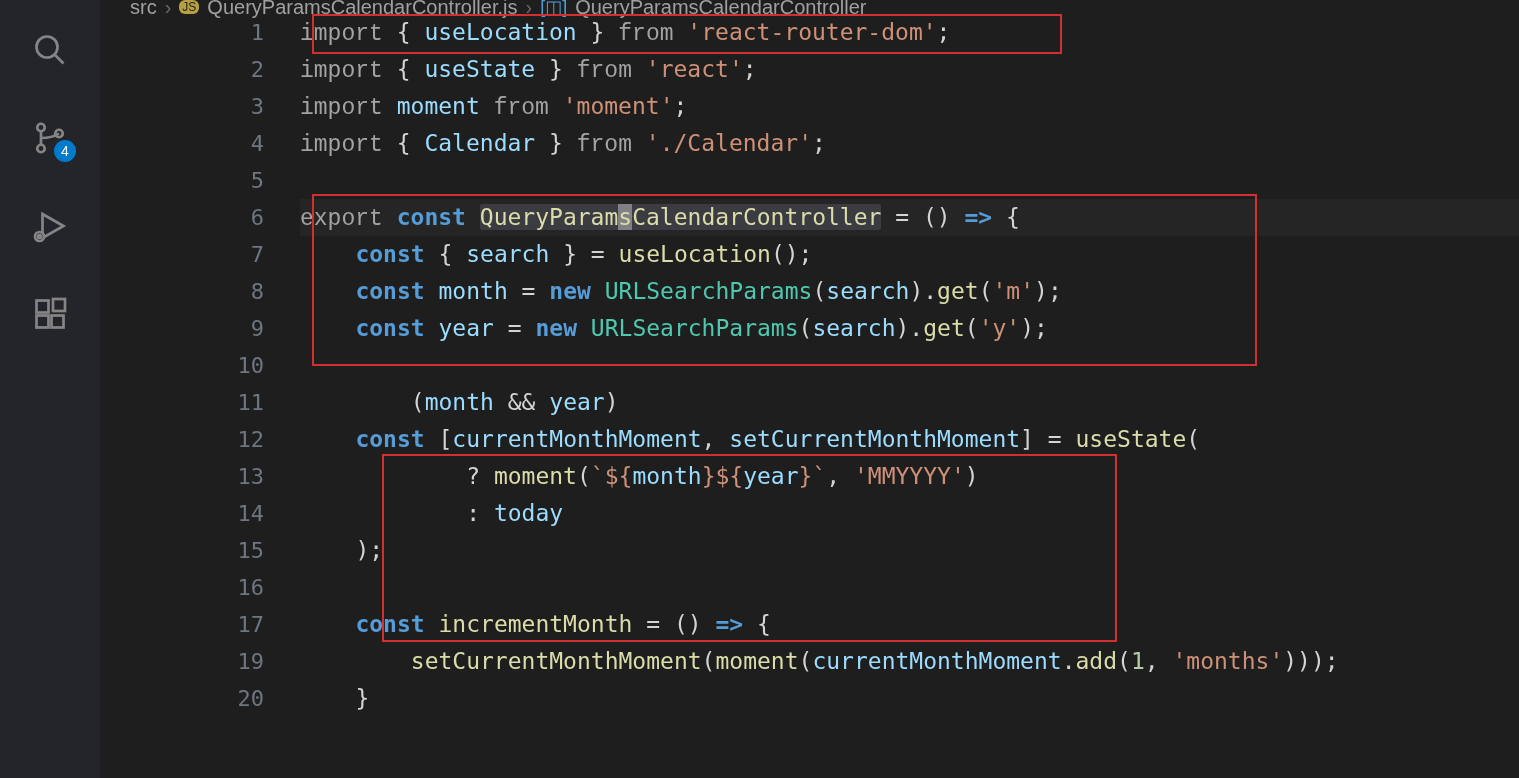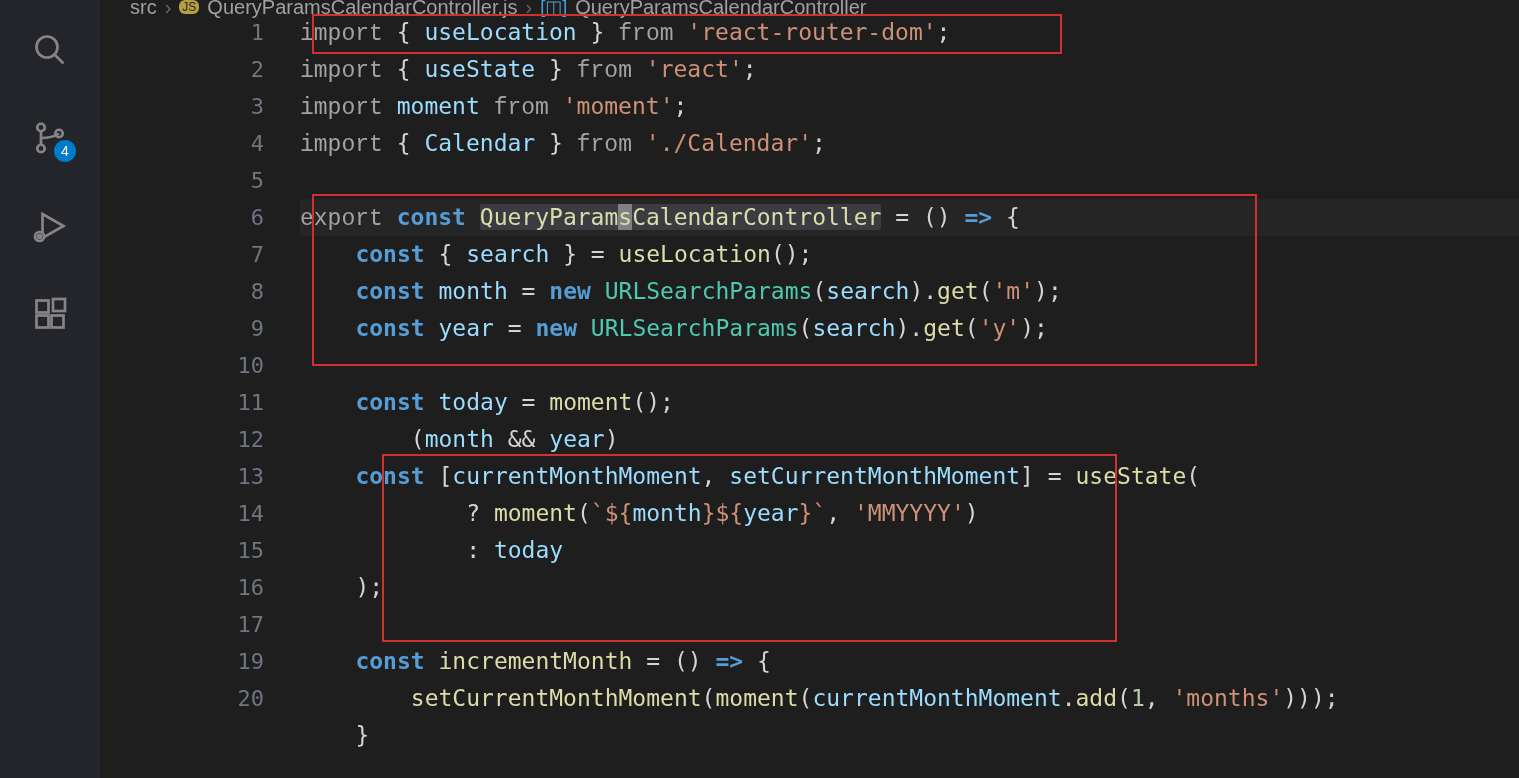--- a/index.html
+++ b/index.html
@@ -184,21 +184,20 @@
       <div class="line"><span class="tok-kw">import</span> <span class="tok-punc">{ </span><span class="tok-var">useLocation</span><span class="tok-punc"> }</span> <span class="tok-kw">from</span> <span class="tok-str">'react-router-dom'</span><span class="tok-punc">;</span></div>
       <div class="line"><span class="tok-kw">import</span> <span class="tok-punc">{ </span><span class="tok-var">useState</span><span class="tok-punc"> }</span> <span class="tok-kw">from</span> <span class="tok-str">'react'</span><span class="tok-punc">;</span></div>
       <div class="line"><span class="tok-kw">import</span> <span class="tok-var">moment</span> <span class="tok-kw">from</span> <span class="tok-str">'moment'</span><span class="tok-punc">;</span></div>
       <div class="line"><span class="tok-kw">import</span> <span class="tok-punc">{ </span><span class="tok-var">Calendar</span><span class="tok-punc"> }</span> <span class="tok-kw">from</span> <span class="tok-str">'./Calendar'</span><span class="tok-punc">;</span></div>
       <div class="line"></div>
       <div class="line current-line"><span class="tok-kw">export</span> <span class="tok-const">const</span> <span class="tok-def highlight-sym"><span>QueryParam</span><span class="cursor-hl">s</span><span>CalendarController</span></span><span class="tok-punc"> = () </span><span class="tok-const">=&gt;</span><span class="tok-punc"> {</span></div>
       <div class="line">    <span class="tok-const">const</span> <span class="tok-punc">{ </span><span class="tok-var">search</span><span class="tok-punc"> }</span><span class="tok-punc"> = </span><span class="tok-func">useLocation</span><span class="tok-punc">();</span></div>
       <div class="line">    <span class="tok-const">const</span> <span class="tok-var">month</span><span class="tok-punc"> = </span><span class="tok-const">new</span> <span class="tok-type">URLSearchParams</span><span class="tok-punc">(</span><span class="tok-var">search</span><span class="tok-punc">).</span><span class="tok-func">get</span><span class="tok-punc">(</span><span class="tok-str">'m'</span><span class="tok-punc">);</span></div>
       <div class="line">    <span class="tok-const">const</span> <span class="tok-var">year</span><span class="tok-punc"> = </span><span class="tok-const">new</span> <span class="tok-type">URLSearchParams</span><span class="tok-punc">(</span><span class="tok-var">search</span><span class="tok-punc">).</span><span class="tok-func">get</span><span class="tok-punc">(</span><span class="tok-str">'y'</span><span class="tok-punc">);</span></div>
       <div class="line"></div>
-      <div class="line">    <span class="tok-const">const</span> <span class="tok-var">today</span><span class="tok-punc"> = </span><span class="tok-func">moment</span><span class="tok-punc">();</span></div>
       <div class="line">        <span class="tok-punc">(</span><span class="tok-var">month</span><span class="tok-op"> &amp;&amp; </span><span class="tok-var">year</span><span class="tok-punc">)</span></div>
       <div class="line">    <span class="tok-const">const</span> <span class="tok-punc">[</span><span class="tok-var">currentMonthMoment</span><span class="tok-punc">, </span><span class="tok-var">setCurrentMonthMoment</span><span class="tok-punc">]</span><span class="tok-punc"> = </span><span class="tok-func">useState</span><span class="tok-punc">(</span></div>
       <div class="line">            <span class="tok-punc">? </span><span class="tok-func">moment</span><span class="tok-punc">(</span><span class="tok-str">`${</span><span class="tok-var">month</span><span class="tok-str">}${</span><span class="tok-var">year</span><span class="tok-str">}`</span><span class="tok-punc">, </span><span class="tok-str">'MMYYYY'</span><span class="tok-punc">)</span></div>
       <div class="line">            <span class="tok-punc">: </span><span class="tok-var">today</span></div>
       <div class="line">    <span class="tok-punc">);</span></div>
       <div class="line"></div>
       <div class="line">    <span class="tok-const">const</span> <span class="tok-func">incrementMonth</span><span class="tok-punc"> = () </span><span class="tok-const">=&gt;</span><span class="tok-punc"> {</span></div>
       <div class="line">        <span class="tok-func">setCurrentMonthMoment</span><span class="tok-punc">(</span><span class="tok-func">moment</span><span class="tok-punc">(</span><span class="tok-var">currentMonthMoment</span><span class="tok-punc">.</span><span class="tok-func">add</span><span class="tok-punc">(</span><span class="tok-num">1</span><span class="tok-punc">, </span><span class="tok-str">'months'</span><span class="tok-punc">)));</span></div>
       <div class="line">    <span class="tok-punc">}</span></div>
 

